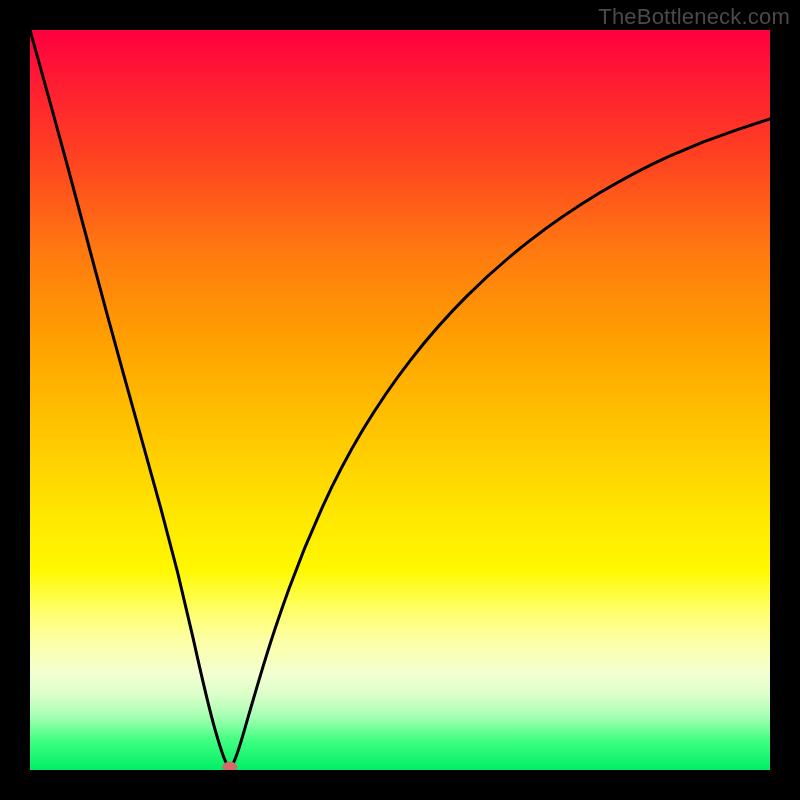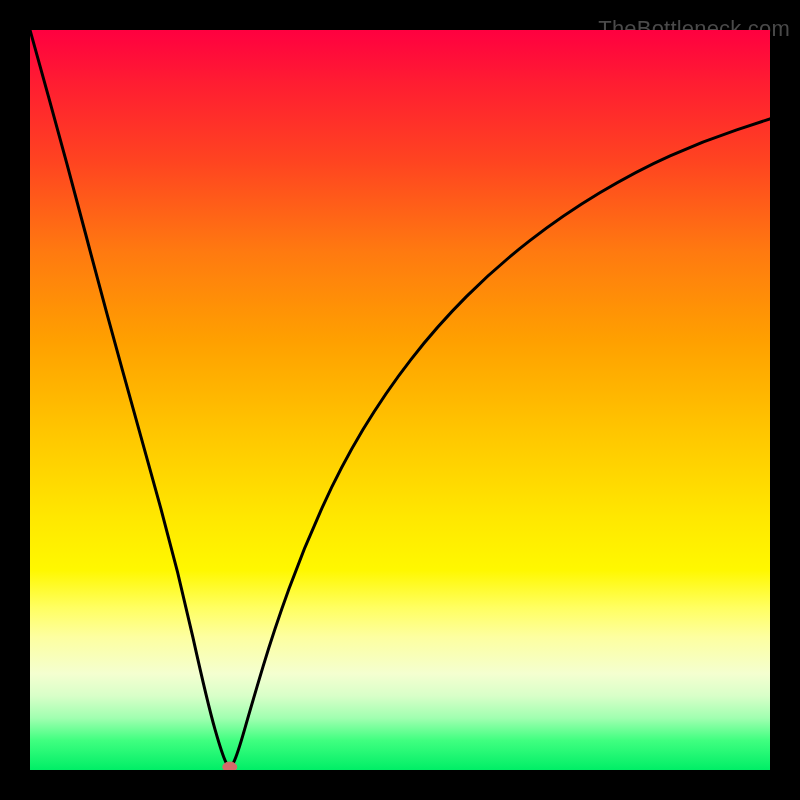--- a/index.html
+++ b/index.html
@@ -51,21 +51,20 @@
     height: 100%;
   }
   .attribution {
     position: absolute;
     top: 4px;
     right: 10px;
     color: #4a4a4a;
     font-size: 22px;
     font-weight: 500;
     letter-spacing: 0.2px;
-    margin-top: 12px;
   }
   .marker {
     fill: #d46a6a;
     stroke: #d46a6a;
   }
 </style>
 </head>
 <body>
 <div class="frame">
 

